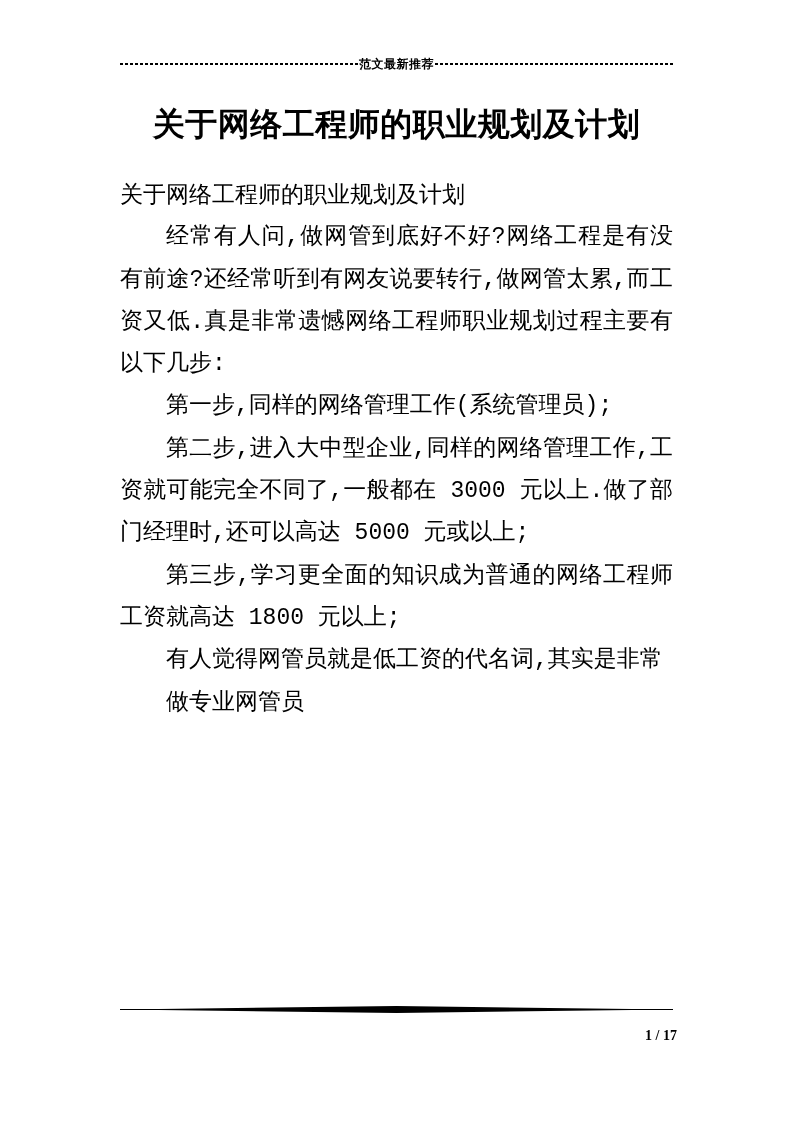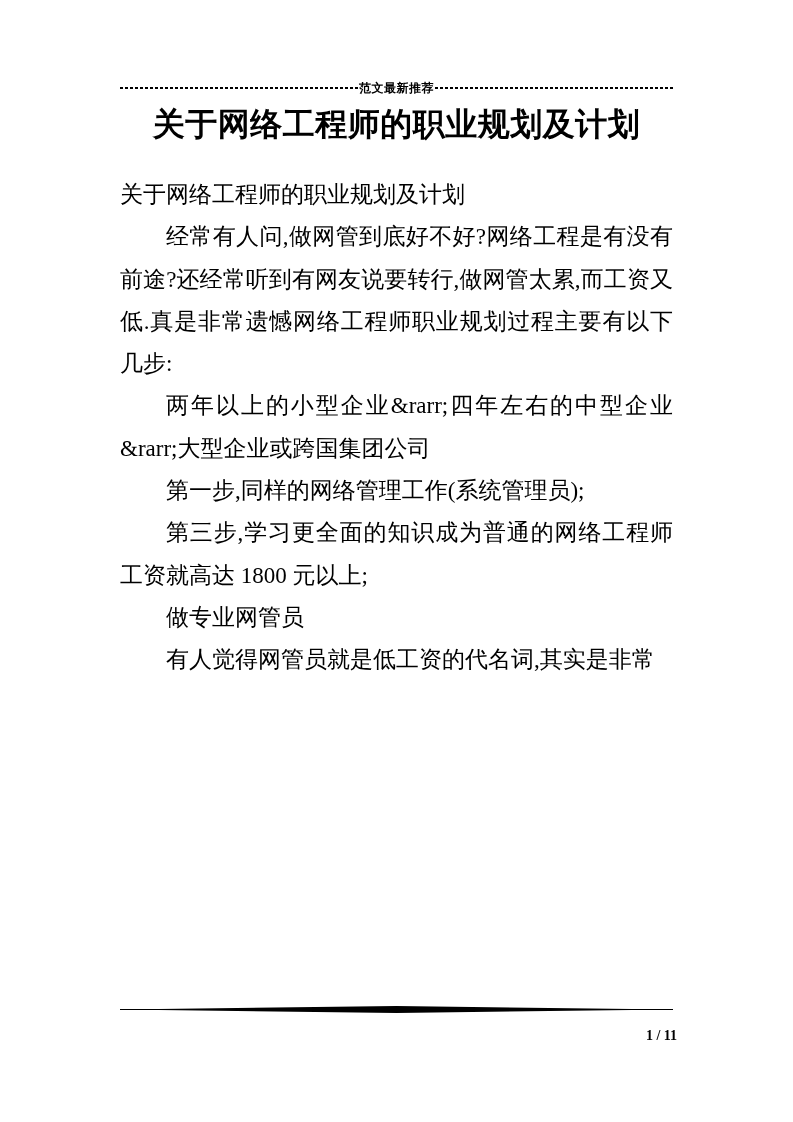--- a/index.html
+++ b/index.html
@@ -19,21 +19,20 @@
 
   
   .doc-header {
     position: absolute;
     top: 54px;
     left: 120px;
     width: 553px;
     height: 20px;
     display: flex;
     align-items: center;
-    margin-top: 24px;
   }
   .dash-rule {
     flex: 1;
     height: 2px;
     background: repeating-linear-gradient(to right,
       #000 0px, #000 3px,
       transparent 3px, transparent 5px);
   }
   .doc-header .header-label {
     flex: 0 0 auto;
@@ -68,20 +67,21 @@
     line-height: 42.3px;
     text-align: justify;
     text-justify: inter-ideograph;
   }
   .doc-body p {
     margin: 0;
     padding: 0;
   }
   .doc-body p.indent {
     text-indent: 2em;
+    font-family: Liberation Mono, monospace;
   }
 
   
   .footer-rule {
     position: absolute;
     top: 1005px;
     left: 120px;
     width: 553px;
     height: 9px;
   }
@@ -103,27 +103,27 @@
     <div class="dash-rule"></div>
     <span class="header-label">范文最新推荐</span>
     <div class="dash-rule"></div>
   </div>
 
   <h1 class="doc-title">关于网络工程师的职业规划及计划</h1>
 
   <div class="doc-body">
     <p>关于网络工程师的职业规划及计划</p>
     <p class="indent">经常有人问,做网管到底好不好?网络工程是有没有前途?还经常听到有网友说要转行,做网管太累,而工资又低.真是非常遗憾网络工程师职业规划过程主要有以下几步:</p>
-    <p class="indent">两年以上的小型企业&amp;rarr;四年左右的中型企业&amp;rarr;大型企业或跨国集团公司</p>
     <p class="indent">第一步,同样的网络管理工作(系统管理员);</p>
+    <p class="indent">第二步,进入大中型企业,同样的网络管理工作,工资就可能完全不同了,一般都在 3000 元以上.做了部门经理时,还可以高达 5000 元或以上;</p>
     <p class="indent">第三步,学习更全面的知识成为普通的网络工程师工资就高达 1800 元以上;</p>
+    <p class="indent">有人觉得网管员就是低工资的代名词,其实是非常</p>
     <p class="indent">做专业网管员</p>
-    <p class="indent">有人觉得网管员就是低工资的代名词,其实是非常</p>
   </div>
 
   <svg class="footer-rule" viewBox="0 0 553 9" preserveAspectRatio="none">
     <rect x="0" y="4" width="553" height="1" fill="#000000"></rect>
     <polygon points="0,4.5 276.5,1 553,4.5 276.5,8" fill="#000000"></polygon>
   </svg>
 
-  <div class="page-number">1 / 11</div>
+  <div class="page-number">1 / 17</div>
 
 </div>
 
 </body></html>

